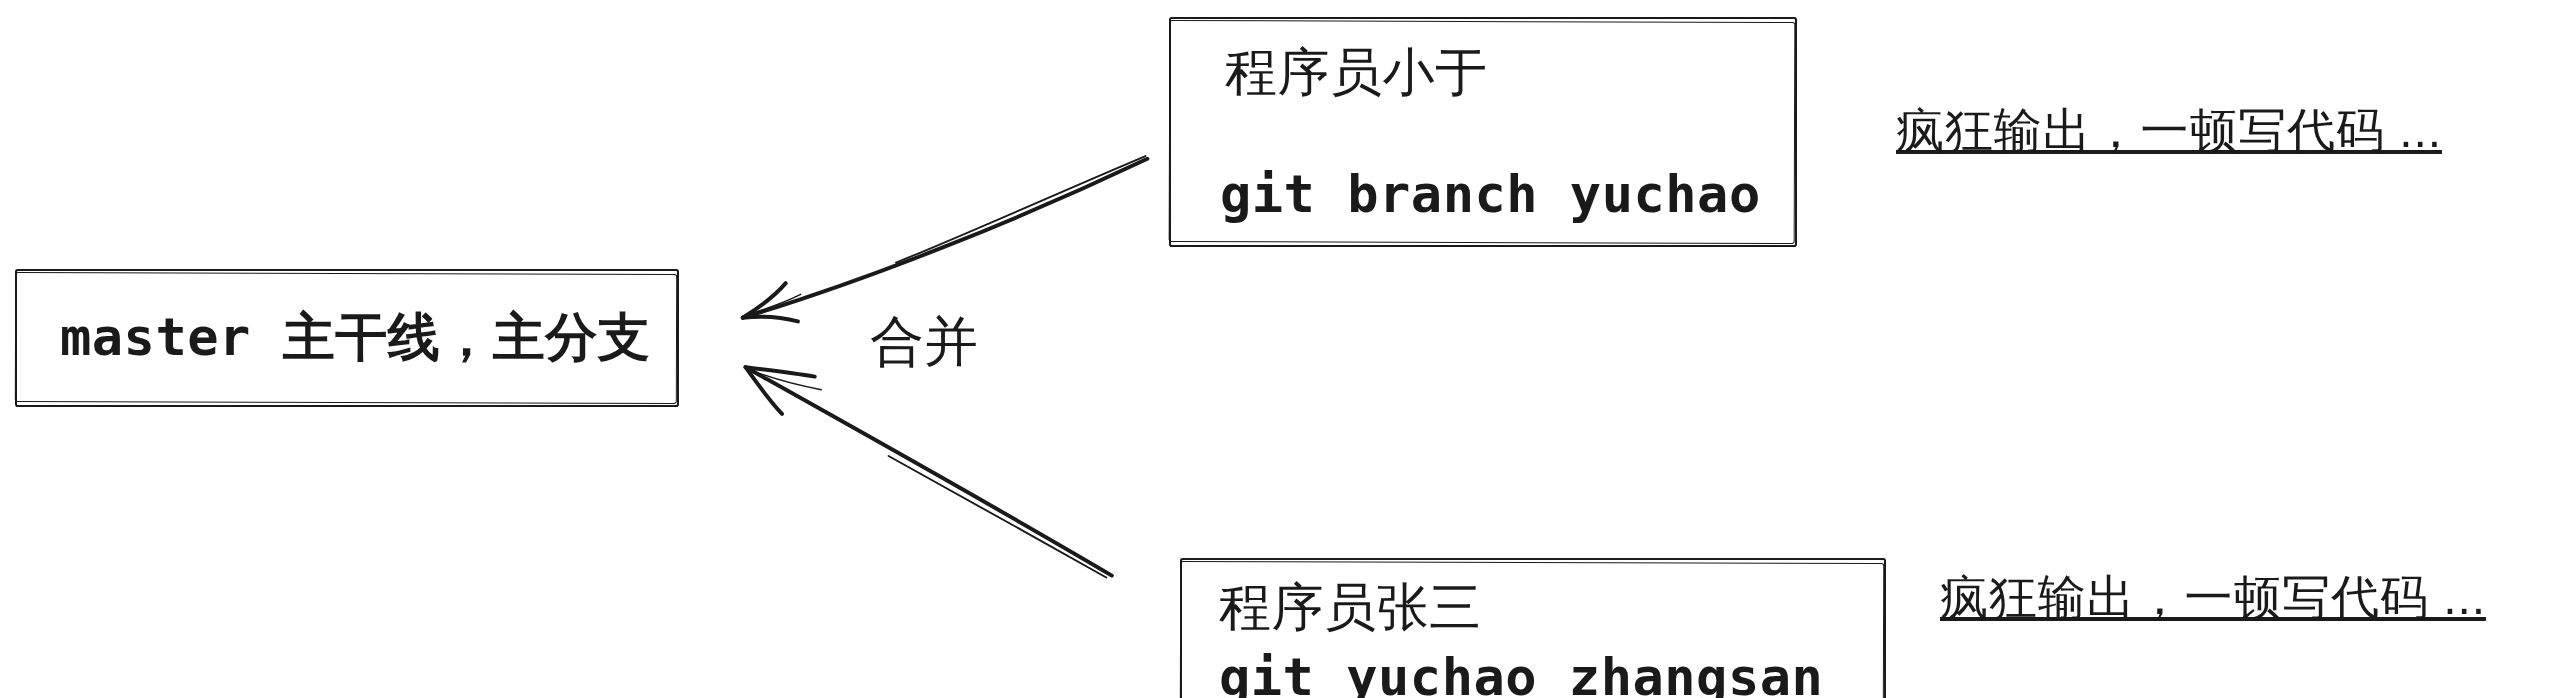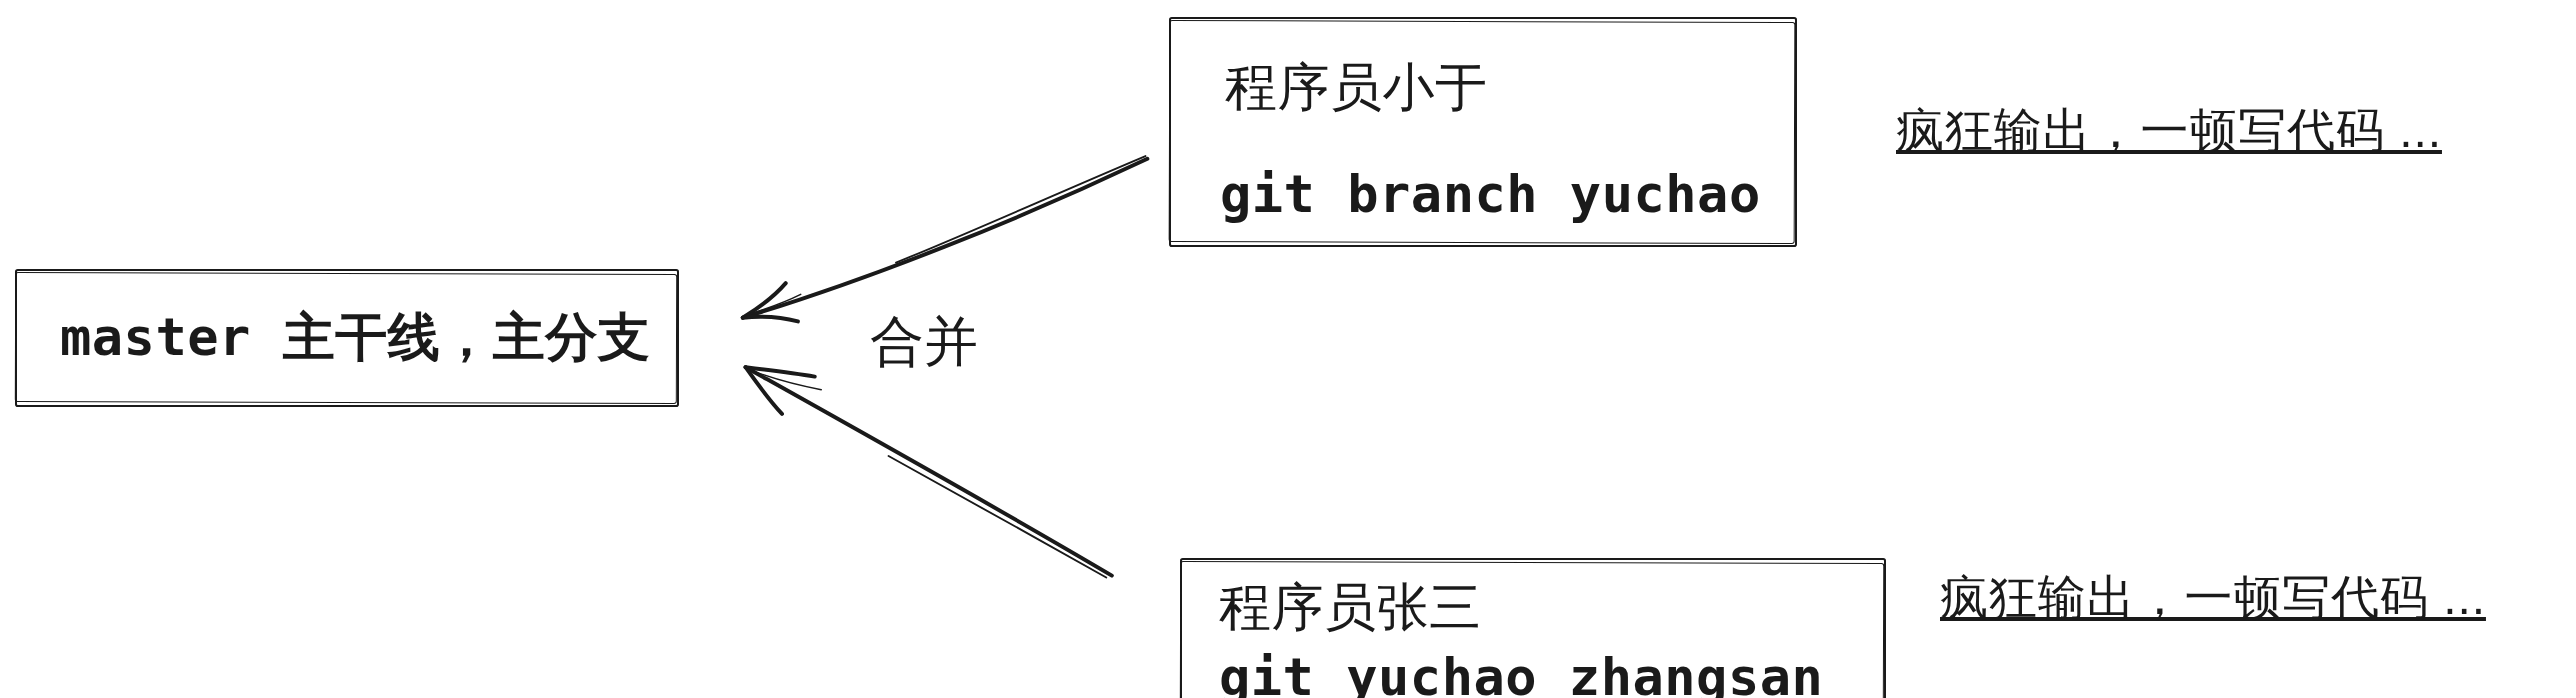--- a/index.html
+++ b/index.html
@@ -58,21 +58,21 @@
   .master-text {
     position: absolute;
     left: 43px; top: 0;
     height: 100%;
     display: flex;
     align-items: center;
     white-space: nowrap;
     font-size: 52px;
     letter-spacing: 0.5px;
   }
-  .yuchao-line1   { left: 54px; top: 25px; margin-top: 15px; }
+  .yuchao-line1   { left: 54px; top: 25px; }
   .yuchao-line2   { left: 49px; top: 147px; }
   .zhangsan-line1 { left: 37px; top: 18.7px; }
   .zhangsan-line2 { left: 37px; top: 89px; }
 
   .merge-label {
     position: absolute;
     left: 870px; top: 313px;
     font-size: 54px;
     line-height: 56px;
     font-weight: 500;

